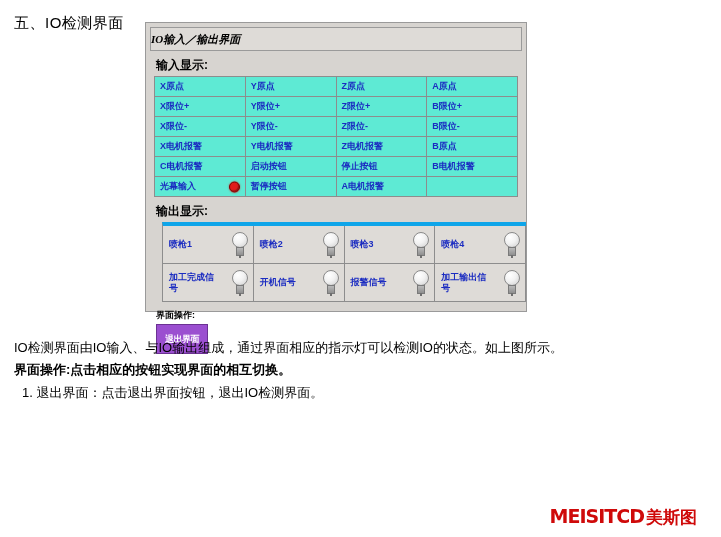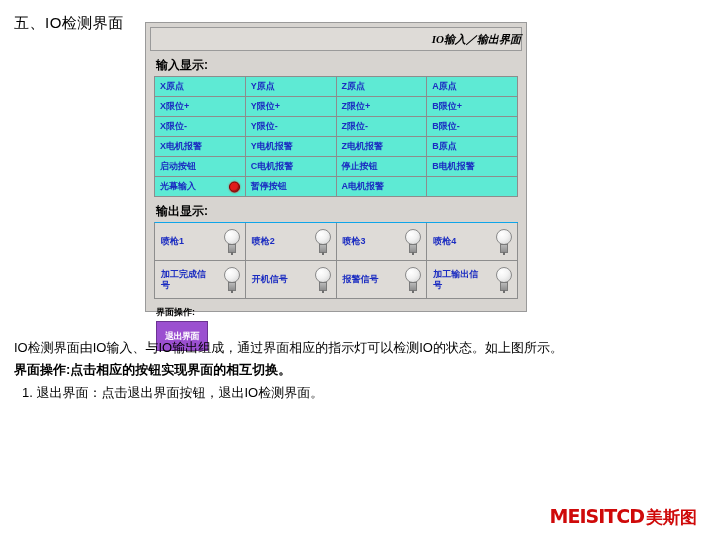--- a/index.html
+++ b/index.html
@@ -34,21 +34,21 @@
     border: 1px solid #9a9a9a;
     box-sizing: border-box;
   }
   .io-title-bar {
     margin: 4px 4px 0 4px;
     height: 22px;
     background: #dedbd7;
     border: 1px solid #9a9a9a;
     display: flex;
     align-items: center;
-    justify-content: flex-end;
+    justify-content: flex-start;
   }
   .io-title-bar .t {
     font-size: 11px;
     font-style: italic;
     font-weight: bold;
     color: #000;
     font-family: "Liberation Serif", serif;
   }
   .section-label {
     margin: 6px 0 2px 10px;
@@ -94,23 +94,23 @@
     width: 9px;
     height: 9px;
     border-radius: 50%;
     background: #e01b1b;
     border: 1px solid #7a0000;
     box-shadow: inset -1px -1px 1px rgba(0,0,0,.35), 0 0 2px rgba(224,27,27,.8);
   }
 
   
   .ogrid {
-    margin: 0 8px;
+    margin: 0 16px;
     border-left: 1px solid #8d8d8d;
-    border-top: 1px solid #0ea5e9;
+    border-top: 4px solid #0ea5e9;
     width: 364px;
     box-sizing: border-box;
     background: #dedbd7;
   }
   .ocell {
     flex: 1 1 0;
     height: 38px;
     border-right: 1px solid #8d8d8d;
     border-bottom: 1px solid #8d8d8d;
     box-sizing: border-box;
@@ -252,22 +252,22 @@
       <div class="gcell">Z限位-</div>
       <div class="gcell">B限位-</div>
     </div>
     <div class="grow">
       <div class="gcell">X电机报警</div>
       <div class="gcell">Y电机报警</div>
       <div class="gcell">Z电机报警</div>
       <div class="gcell">B原点</div>
     </div>
     <div class="grow">
+      <div class="gcell">C电机报警</div>
       <div class="gcell">启动按钮</div>
-      <div class="gcell">C电机报警</div>
       <div class="gcell">停止按钮</div>
       <div class="gcell">B电机报警</div>
     </div>
     <div class="grow">
       <div class="gcell">
         <span>光幕输入</span>
         <span class="led"></span>
       </div>
       <div class="gcell">暂停按钮</div>
       <div class="gcell">A电机报警</div>

